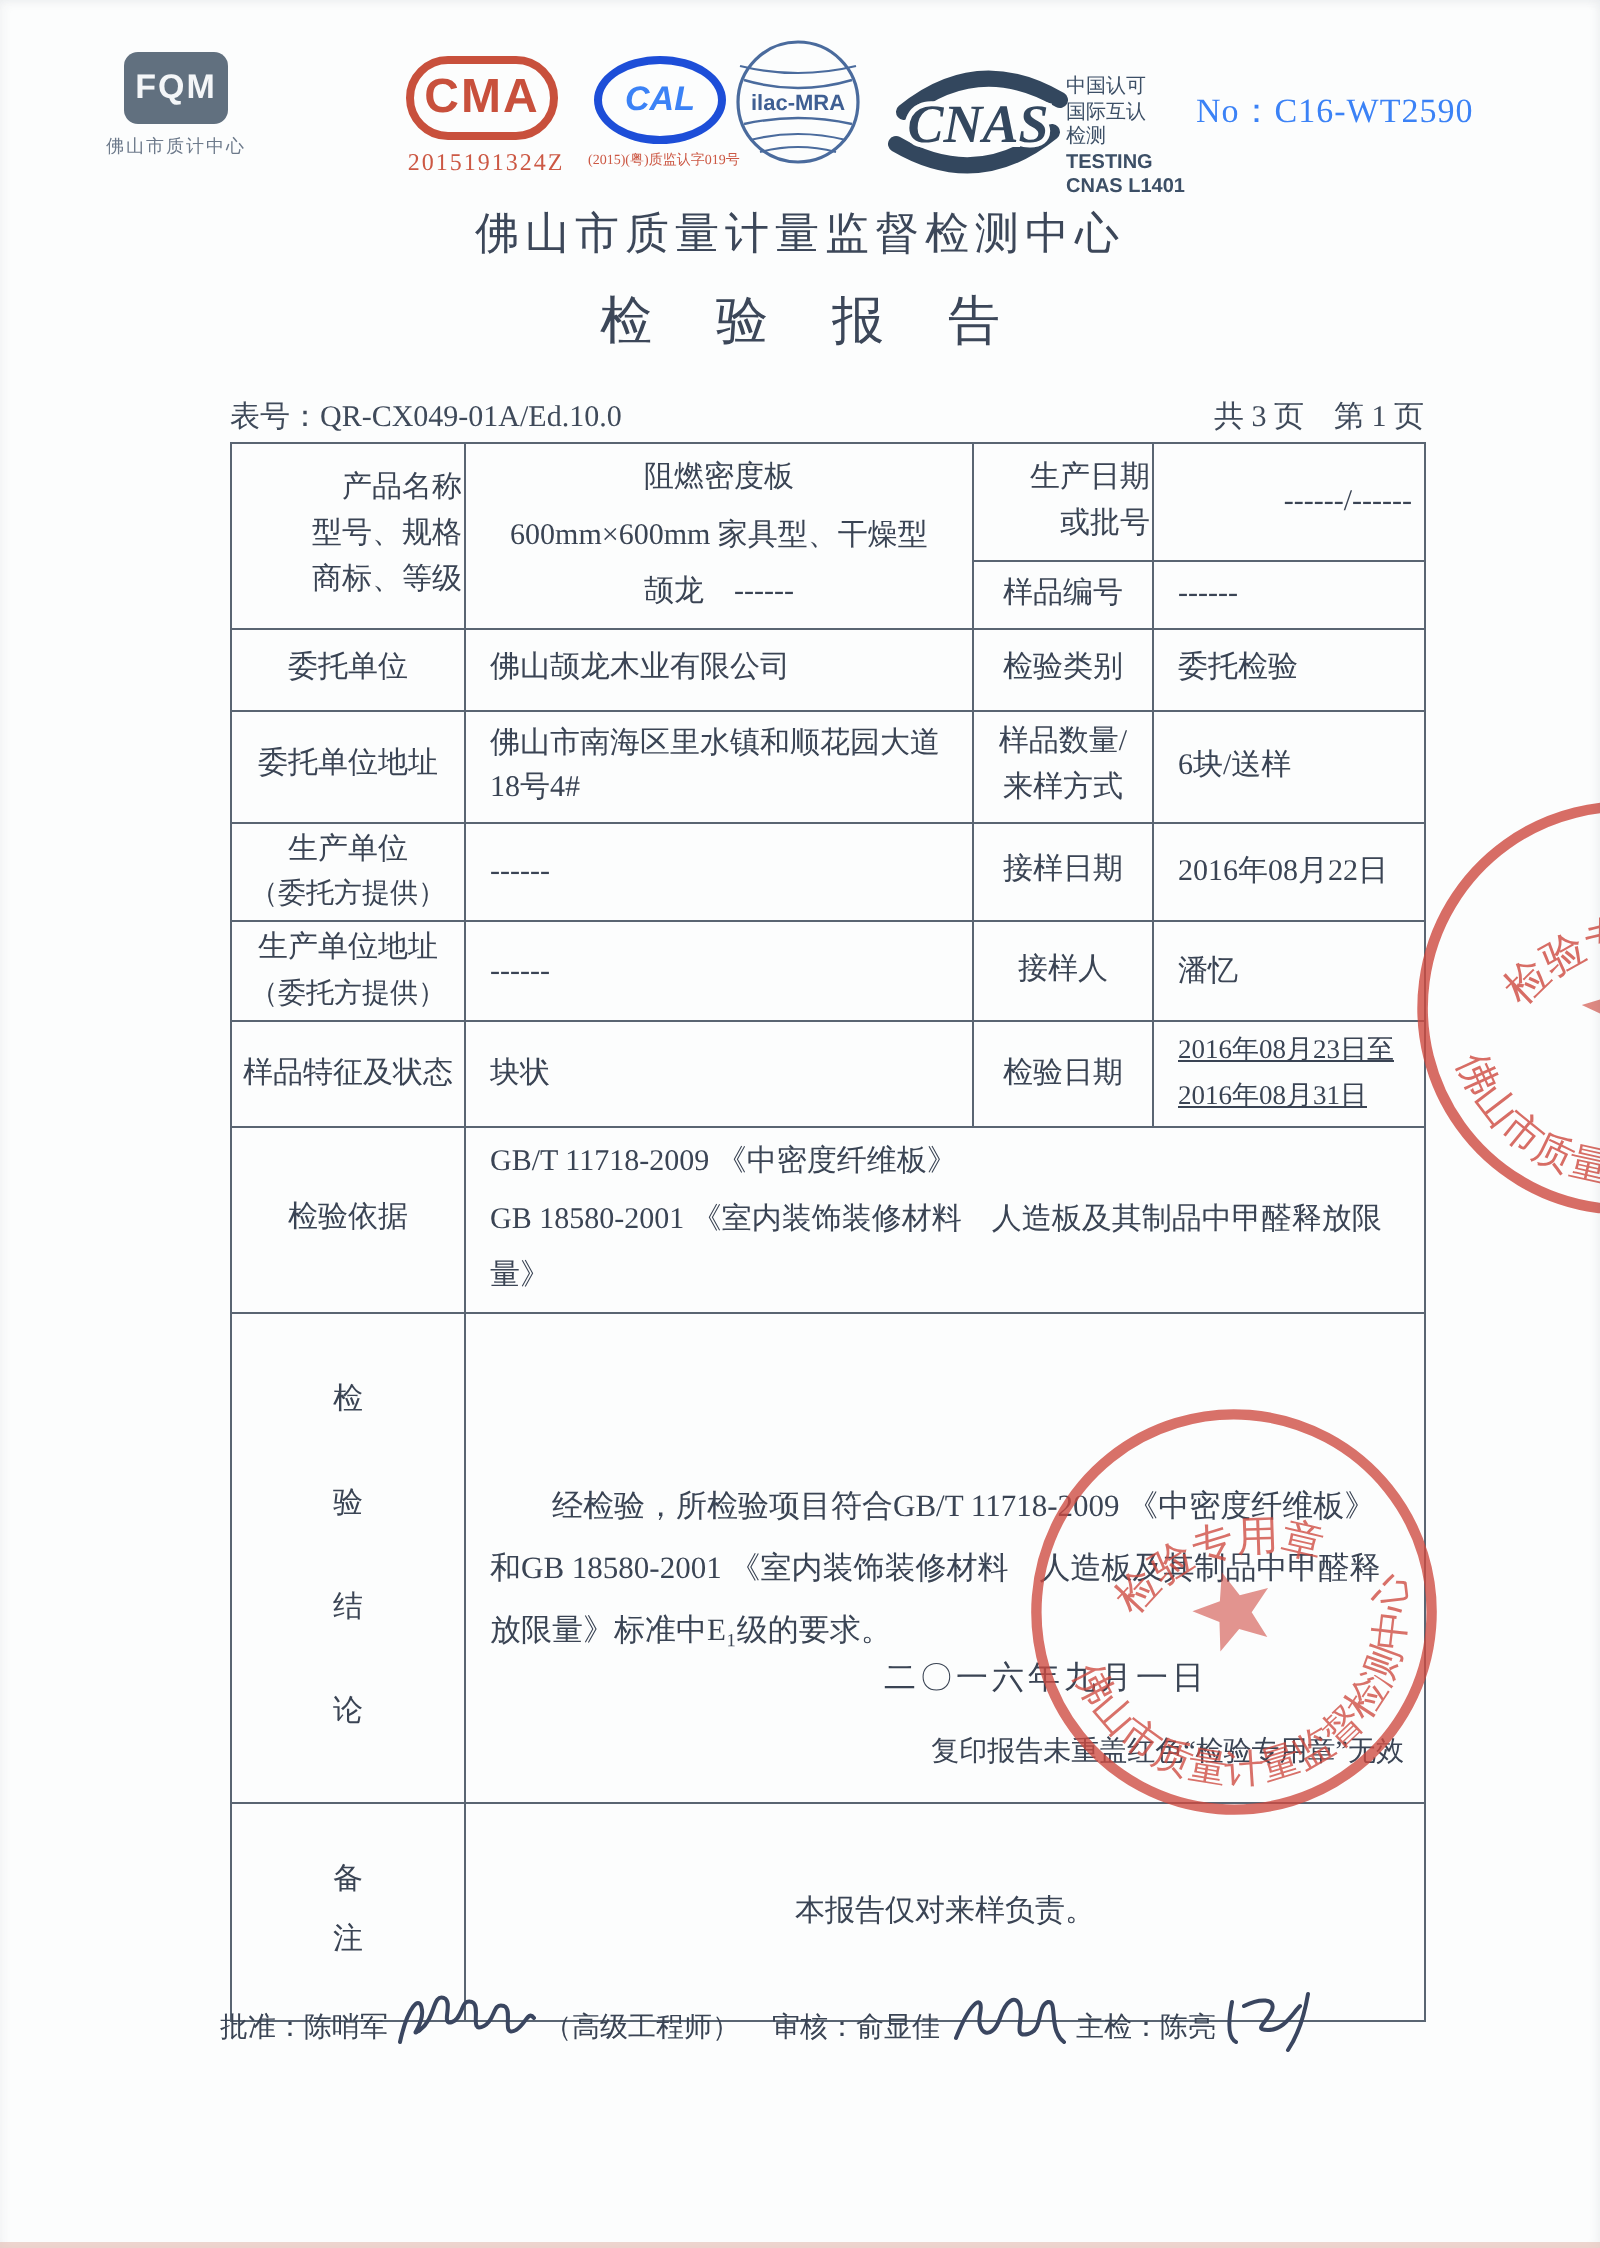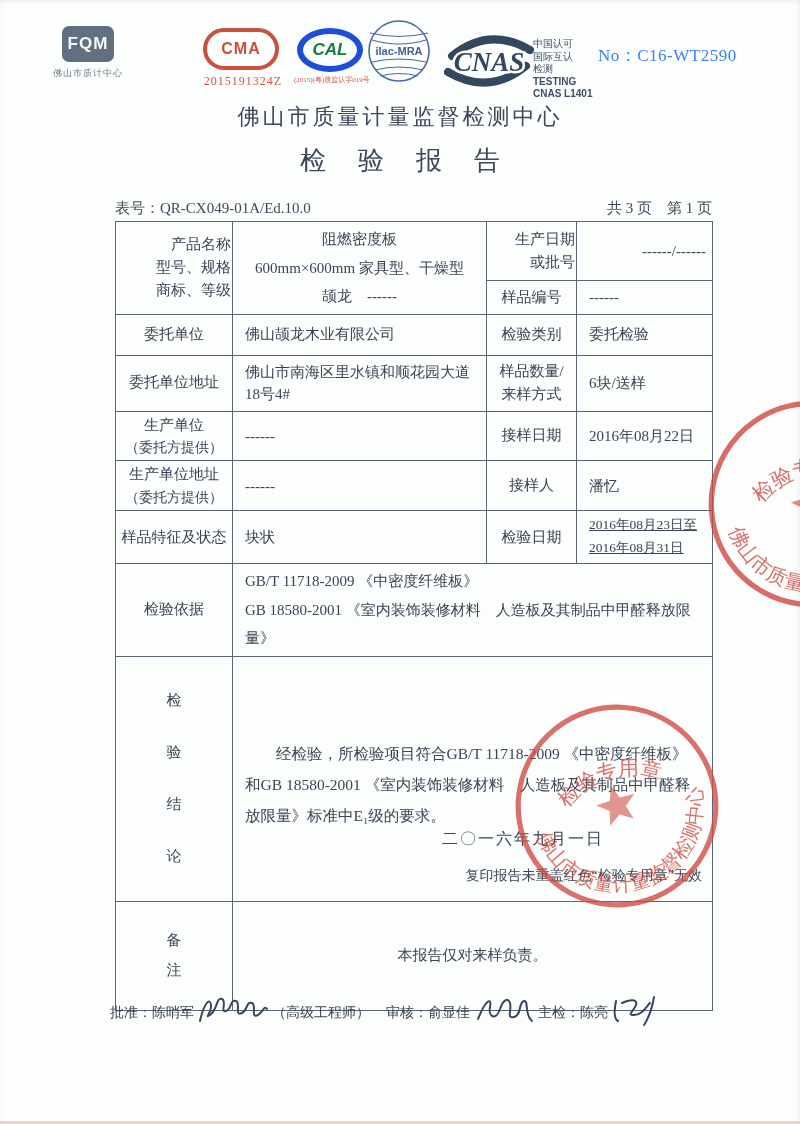--- a/index.html
+++ b/index.html
@@ -17,27 +17,27 @@
 
   
   .fqm { position:absolute; left:52px; top:26px; width:72px; text-align:center; }
   .fqm-box { width:52px; height:36px; margin:0 auto; background:#61707f; border-radius:7px;
     color:#f4f6f8; font-family:"Liberation Sans",sans-serif; font-weight:bold; font-size:17px;
     display:flex; align-items:center; justify-content:center; letter-spacing:1px; }
   .fqm-cap { margin-top:5px; font-size:9px; color:#6d7a8b; letter-spacing:1px; white-space:nowrap; }
 
   .cma { position:absolute; left:203px; top:28px; width:80px; text-align:center; }
   .cma-box { width:76px; height:42px; border:4px solid #c8503c; border-radius:21px;
-    color:#c8503c; font-family:"Liberation Sans",sans-serif; font-weight:bold; font-size:16px;
+    color:#c8503c; font-family:"Liberation Sans",sans-serif; font-weight:bold; font-size:24px;
     display:flex; align-items:center; justify-content:center; letter-spacing:1px; }
   .cma-num { margin-top:4px; font-size:12px; color:#cc5844; letter-spacing:1px; }
 
   .cal { position:absolute; left:294px; top:28px; width:72px; text-align:center; }
-  .cal-box { width:66px; height:44px; border:6px solid #1d4ed8; border-radius:50%;
-    color:#15803d; font-family:"Liberation Sans",sans-serif; font-weight:bold; font-style:italic; font-size:17px;
+  .cal-box { width:66px; height:44px; border:4px solid #1d4ed8; border-radius:50%;
+    color:#3b82f6; font-family:"Liberation Sans",sans-serif; font-weight:bold; font-style:italic; font-size:17px;
     display:flex; align-items:center; justify-content:center; margin:0 auto; }
   .cal-cap { margin-top:3px; font-size:7px; color:#cc5844; white-space:nowrap; }
 
   .ilac { position:absolute; left:366px; top:18px; }
   .cnas { position:absolute; left:444px; top:34px; }
   .cnas-cap { position:absolute; left:533px; top:38px; font-size:10px; color:#3c4f66; line-height:1.25; }
   .cnas-cap .b { font-family:"Liberation Sans",sans-serif; font-weight:bold; font-size:10px; }
 
   .report-no { position:absolute; left:598px; top:44px; font-size:17px; color:#3b82f6; letter-spacing:.5px; }
 

